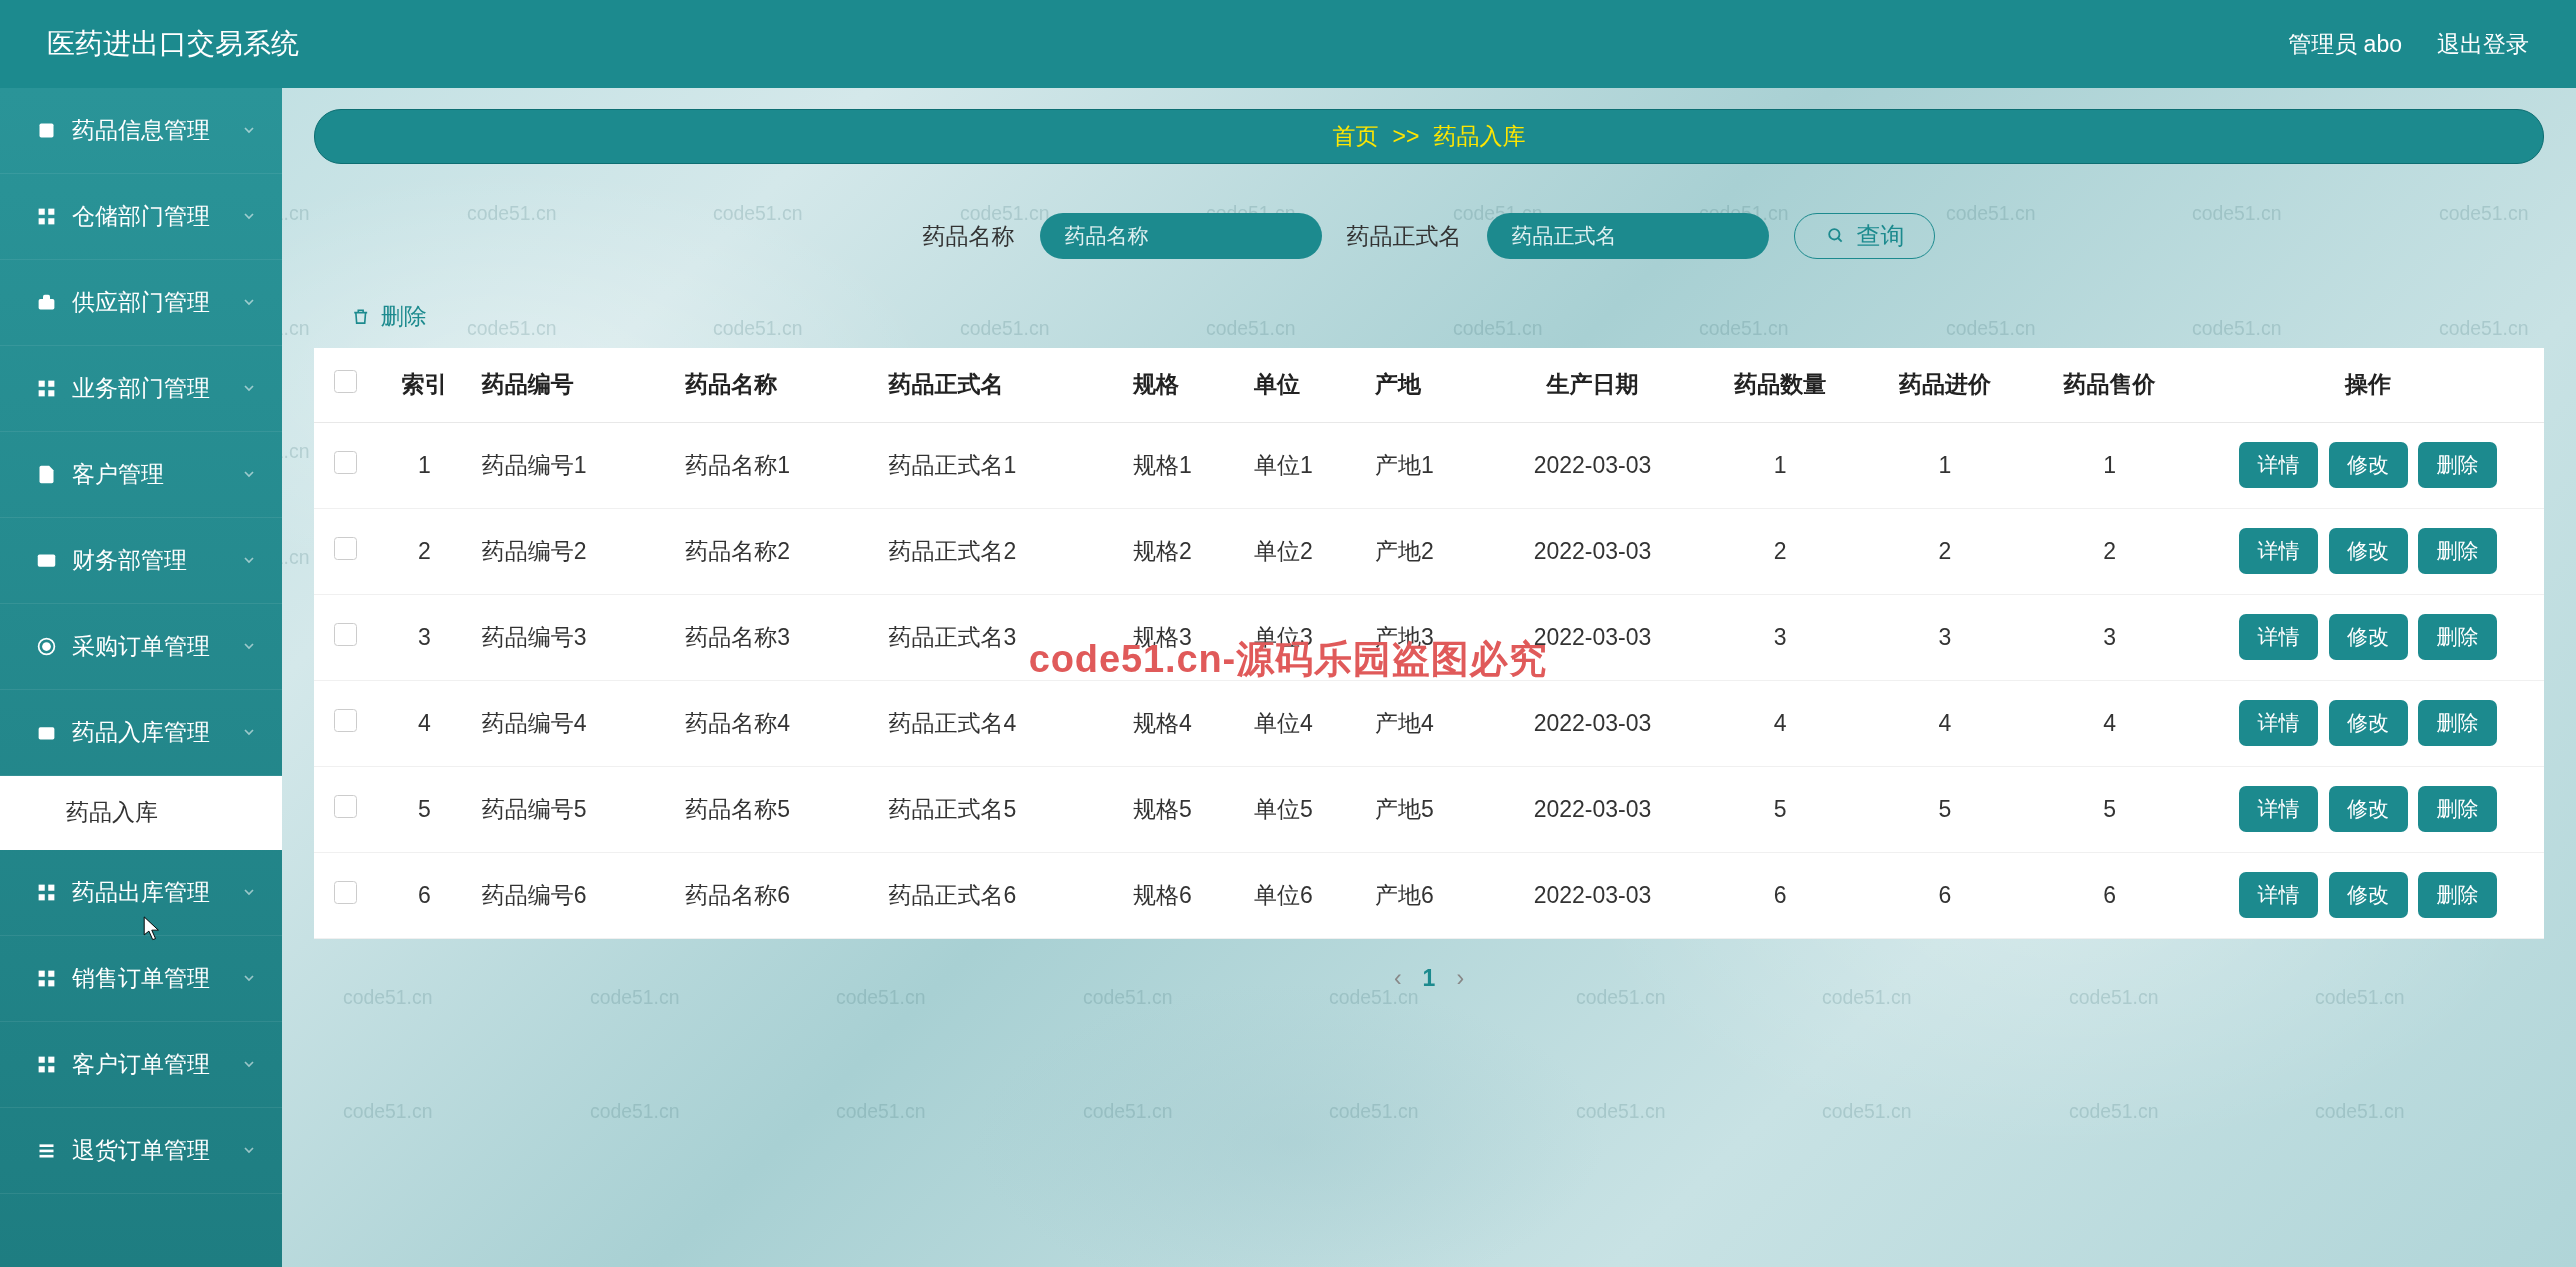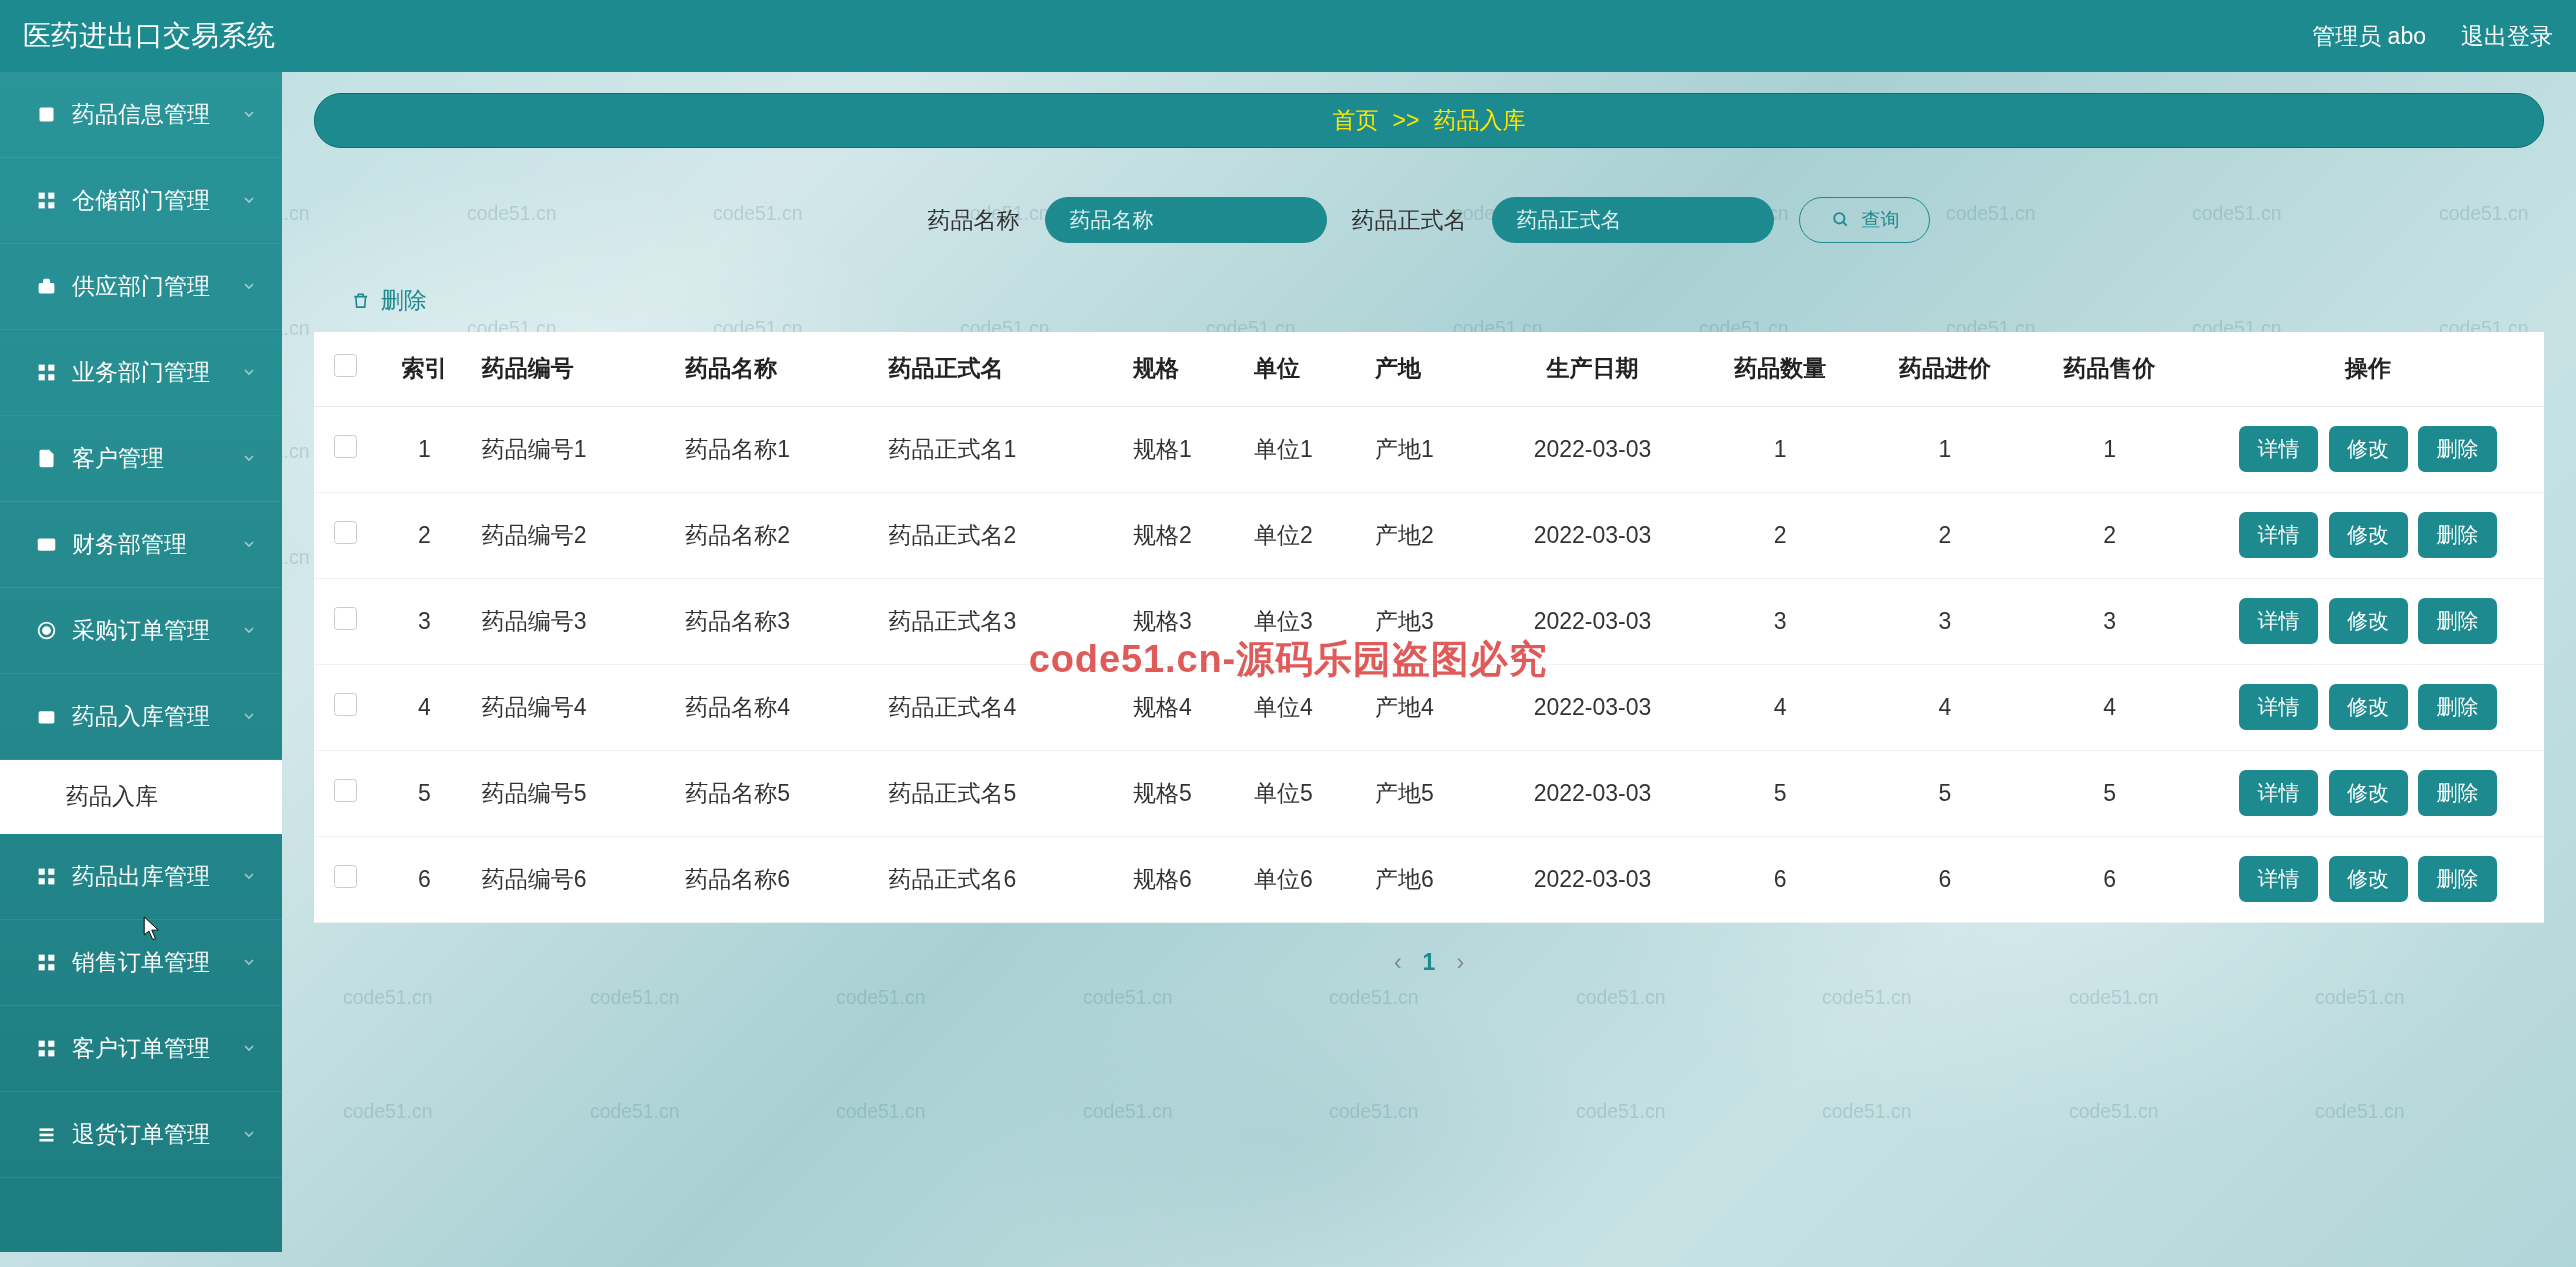--- a/index.html
+++ b/index.html
@@ -23,22 +23,22 @@
     .watermark {
       font-size: 38px; color: #e05a5a; font-weight: bold;
       position: absolute; top: 634px; left: 50%; transform: translateX(-50%);
       z-index: 5; pointer-events: none; letter-spacing: 0.9px;
     }
     .wm-small {
       position: absolute; font-size: 19.4px; color: rgba(70,120,125,0.22); pointer-events: none;
     }
 
     .topbar {
-      height: 72px; background: #1c8a8e; color: #fff; display: flex; align-items: center;
-      justify-content: space-between; padding: 0 23px; position: relative; z-index: 2;
+      height: 88px; background: #1c8a8e; color: #fff; display: flex; align-items: center;
+      justify-content: space-between; padding: 0 47px; position: relative; z-index: 2;
     }
     .topbar-title { font-size: 28px; font-weight: 500; }
     .topbar-right { display: flex; gap: 35px; font-size: 23px; }
     .topbar-right span { cursor: pointer; }
 
     .container { display: flex; height: calc(100% - 88px); position: relative; z-index: 2; }
 
     .sidebar {
       width: 282px; background: linear-gradient(180deg, #2a9498 0%, #1e7d81 100%);
       display: flex; flex-direction: column; overflow-y: auto;
@@ -66,21 +66,21 @@
       display: flex; align-items: center; gap: 25px; justify-content: center; margin-top: 49px;
     }
     .search-label { font-size: 23px; color: #333; }
     .search-input {
       height: 46px; width: 282px; background: #1c8a8e; border: none; border-radius: 23px;
       padding: 0 25px; color: #fff; font-size: 21px; outline: none;
     }
     .search-input::placeholder { color: #e0f0f1; }
     .search-btn {
       height: 46px; padding: 10px 30px; border: 0.9px solid #1c8a8e; border-radius: 23px;
-      background: transparent; color: #1c8a8e; font-size: 19px; cursor: pointer;
+      background: transparent; color: #1c8a8e; font-size: 24px; cursor: pointer;
       display: inline-flex; align-items: center; gap: 8.8px;
     }
 
     .toolbar { margin-top: 42px; padding-left: 35px; }
     .delbtn {
       color: #1c8a8e; background: transparent; border: none; font-size: 23px;
       display: inline-flex; align-items: center; gap: 8.8px; cursor: pointer;
     }
 
     .table { margin-top: 16px; width: 100%; background: #fff; border-collapse: collapse; font-size: 23px; }

